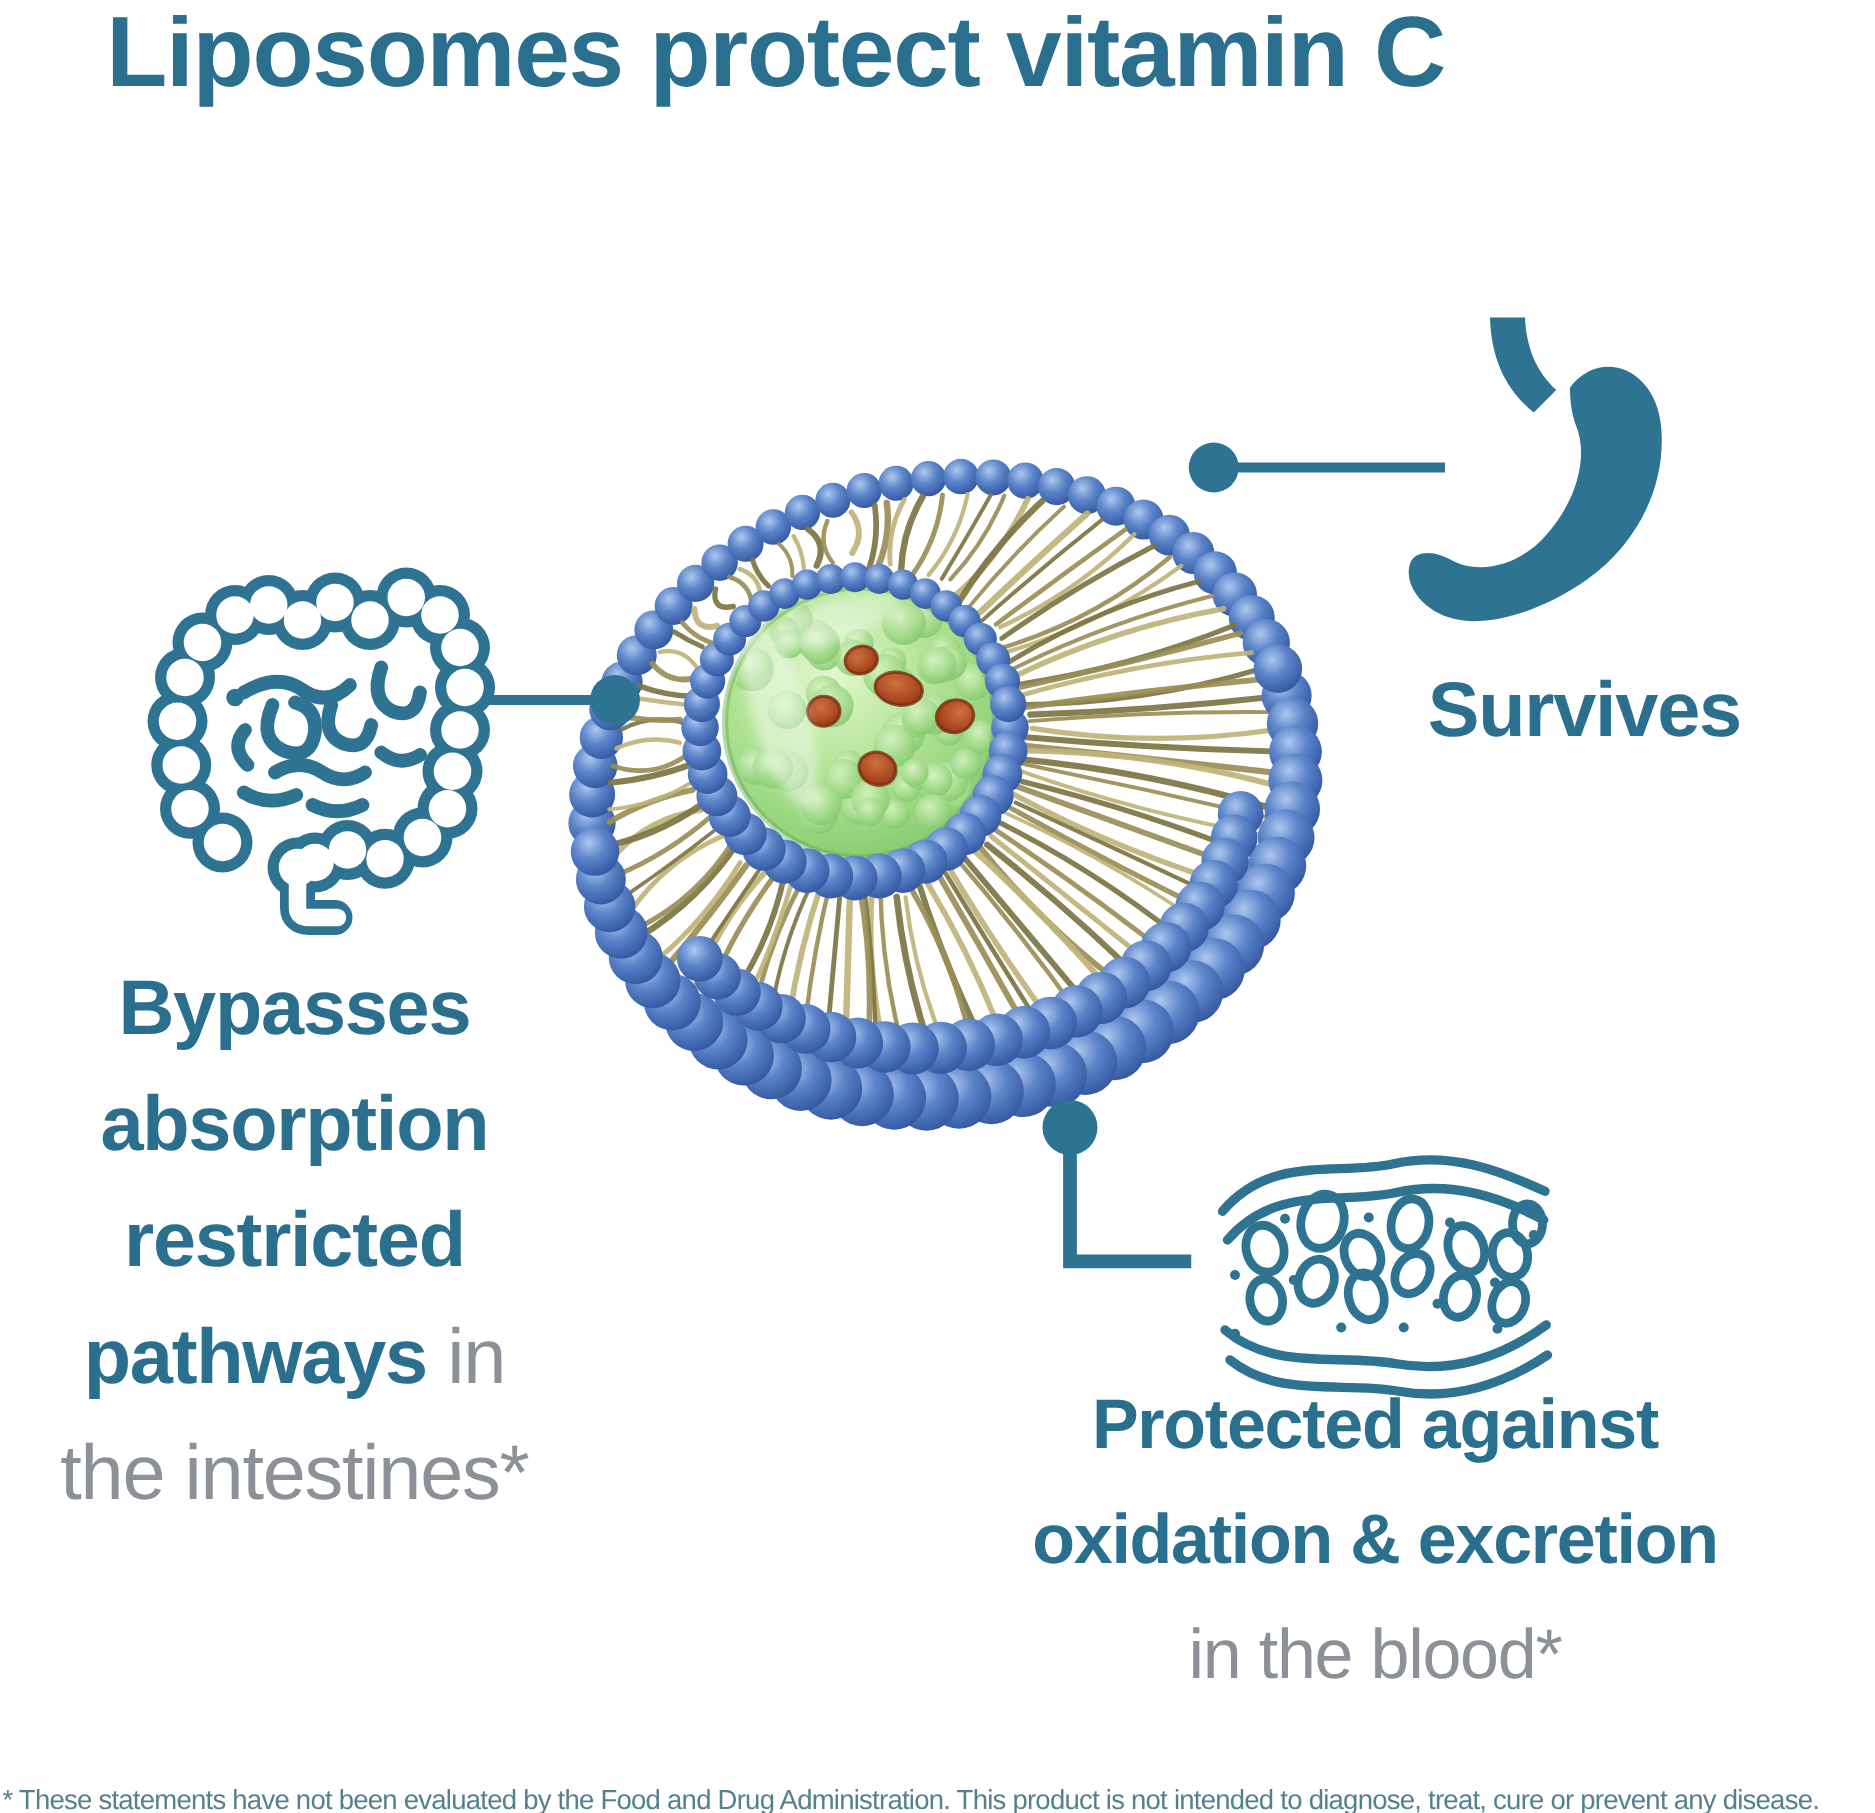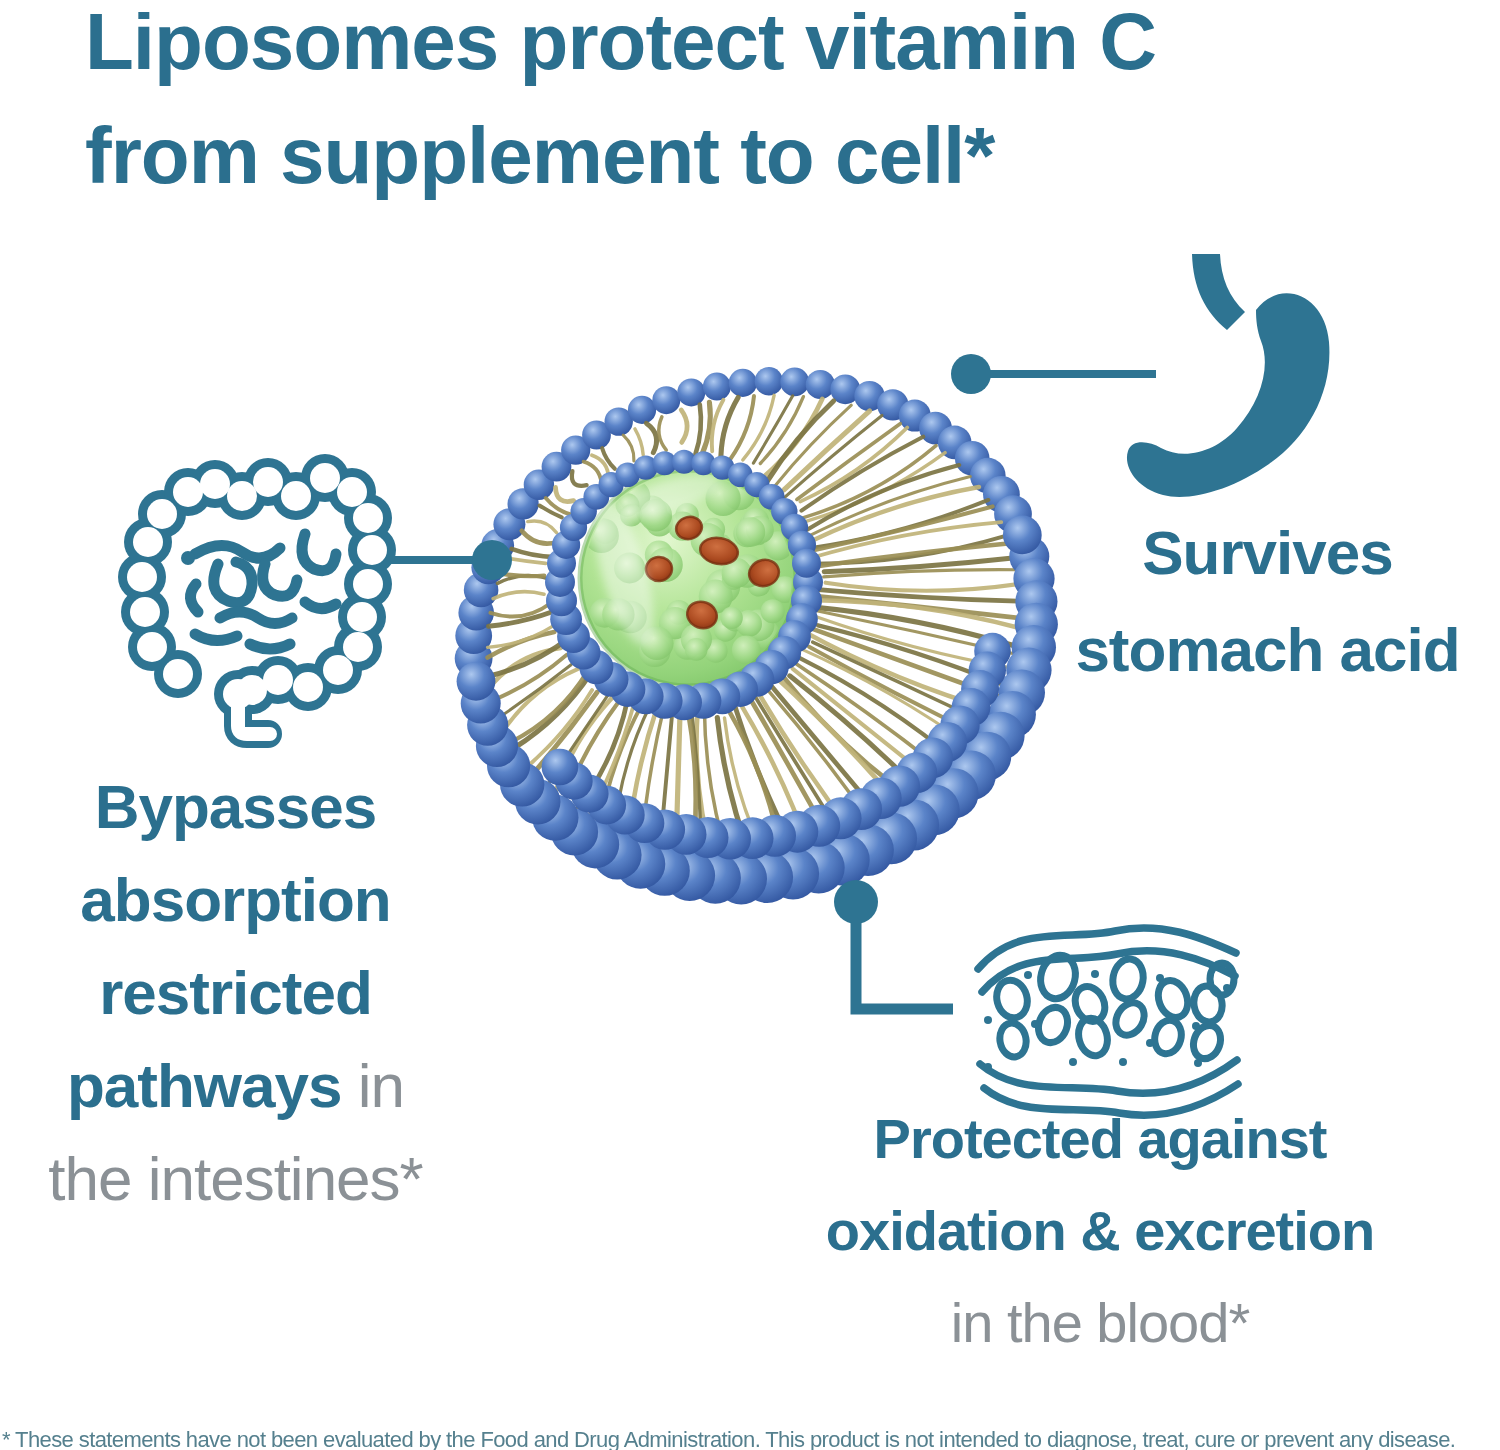--- a/index.html
+++ b/index.html
@@ -12,37 +12,36 @@
   .title{
     position:absolute;left:85px;top:-27px;width:1360px;margin:0;
     font-size:80px;font-weight:bold;line-height:114px;letter-spacing:-1px;
     color:var(--teal-text,#2b6f8e);
   }
   .title span{display:block;}
   .callout{position:absolute;text-align:center;}
   .callout .ln{display:block;}
   .bold-teal{color:var(--teal-text,#2b6f8e);font-weight:bold;letter-spacing:-1px;}
   .gray-txt{color:var(--gray-text,#8b9196);font-weight:normal;letter-spacing:-1px;}
-  .callout-right{left:1040px;top:492px;width:455px;font-size:62px;line-height:97px;}
+  .callout-right{left:1040px;top:508px;width:455px;font-size:62px;line-height:97px;}
   .callout-left{left:8px;top:748px;width:455px;font-size:62px;line-height:93px;}
   .callout-blood{left:790px;top:1081px;width:620px;font-size:56px;line-height:92px;}
   .footnote{
     position:absolute;left:2px;top:1414px;width:1496px;
     font-size:22px;line-height:28px;letter-spacing:-0.6px;
     color:var(--footnote-text,#55808e);white-space:nowrap;
   }
 </style>
 </head>
 <body>
 
 <div class="canvas">
 
   <h1 class="title">
     <span>Liposomes protect vitamin C</span>
-    <span>from supplement to cell*</span>
   </h1>
 
   <svg id="art" viewBox="0 0 1500 1450">
     <defs>
       <radialGradient id="sphG" cx="38%" cy="32%" r="75%">
         <stop offset="0%" stop-color="#adc8ef"></stop>
         <stop offset="45%" stop-color="#5b84c9"></stop>
         <stop offset="100%" stop-color="#30549e"></stop>
       </radialGradient>
       <radialGradient id="gsphG" cx="40%" cy="35%" r="75%">
@@ -495,21 +494,20 @@
         <circle cx="13" cy="160" r="4" fill="#2e7492"></circle>
         <circle cx="175" cy="136" r="4" fill="#2e7492"></circle>
         <circle cx="221" cy="119" r="4" fill="#2e7492"></circle>
         <circle cx="223" cy="156" r="4" fill="#2e7492"></circle>
         <circle cx="148" cy="155" r="4" fill="#2e7492"></circle>
       </g>
   </svg>
 
   <div class="callout callout-right">
     <span class="ln bold-teal">Survives</span>
-    <span class="ln bold-teal">stomach acid</span>
   </div>
 
   <div class="callout callout-left">
     <span class="ln bold-teal">Bypasses</span>
     <span class="ln bold-teal">absorption</span>
     <span class="ln bold-teal">restricted</span>
     <span class="ln"><span class="bold-teal">pathways</span><span class="gray-txt"> in</span></span>
     <span class="ln gray-txt">the intestines*</span>
   </div>
 

